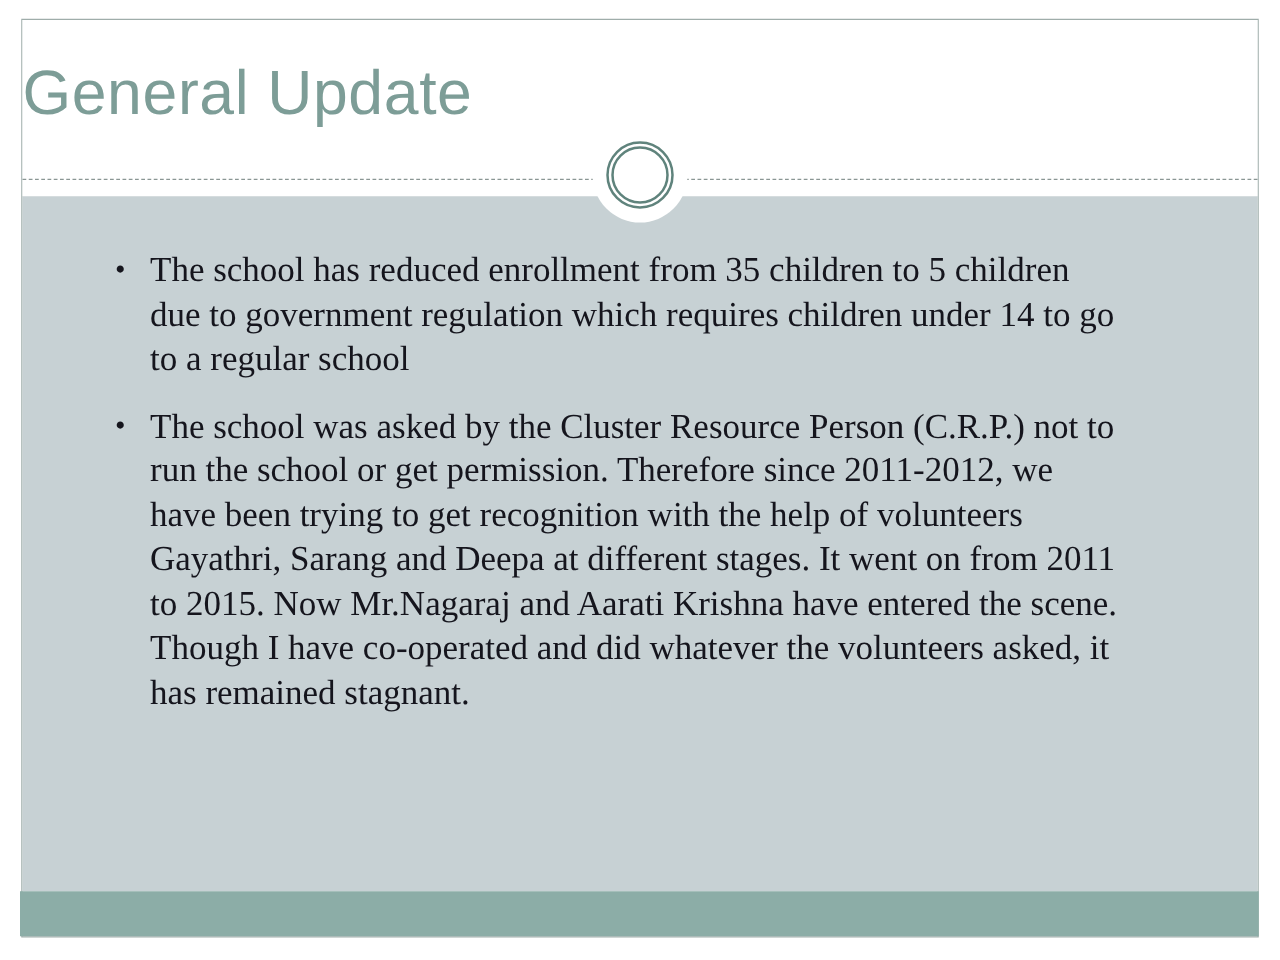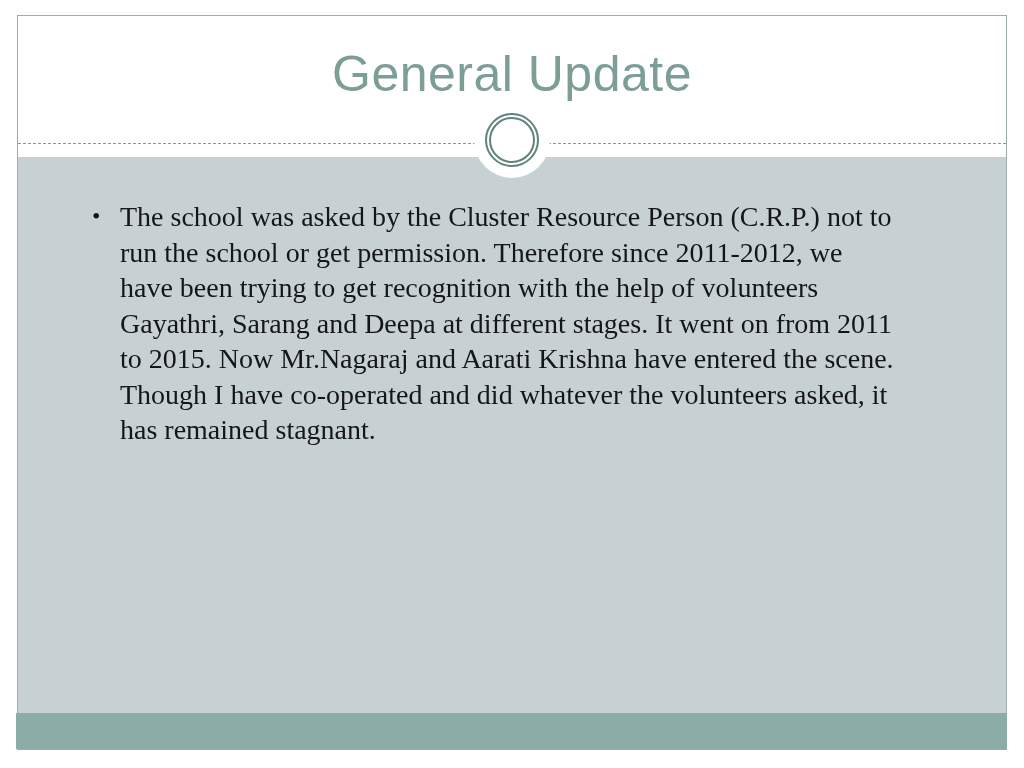--- a/index.html
+++ b/index.html
@@ -28,21 +28,20 @@
     background: #ffffff;
     border: 1px solid var(--border-color);
   }
   .title-area {
     position: absolute;
     top: 0; left: 0; right: 0;
     height: 141px;
     background: #ffffff;
     display: flex;
     align-items: center;
-    justify-content: center;
     padding-bottom: 26px;
     z-index: 1;
   }
   .slide-title {
     font-family: "Liberation Sans", sans-serif;
     font-weight: 300;
     font-size: 50px;
     letter-spacing: 0.5px;
     color: var(--title-color);
     white-space: nowrap;
@@ -130,20 +129,21 @@
 <div class="slide">
 
   <div class="title-area">
     <h1 class="slide-title">General Update</h1>
   </div>
 
   <div class="dashed-line"></div>
 
   <div class="content-area">
     <ul class="bullet-list">
+      <li class="bullet-item">The school has reduced enrollment from 35 children to 5 children due to government regulation which requires children under 14 to go to a regular school</li>
       <li class="bullet-item">The school was asked by the Cluster Resource Person (C.R.P.) not to run the school or get permission. Therefore since 2011-2012, we have been trying to get recognition with the help of volunteers Gayathri, Sarang and Deepa at different stages. It went on from 2011 to 2015. Now Mr.Nagaraj and Aarati Krishna have entered the scene. Though I have co-operated and did whatever the volunteers asked, it has remained stagnant.</li>
     </ul>
   </div>
 
   <div class="accent-band"></div>
 
   <div class="ornament-bump"></div>
   <div class="ornament-ring"></div>
 
 </div>

